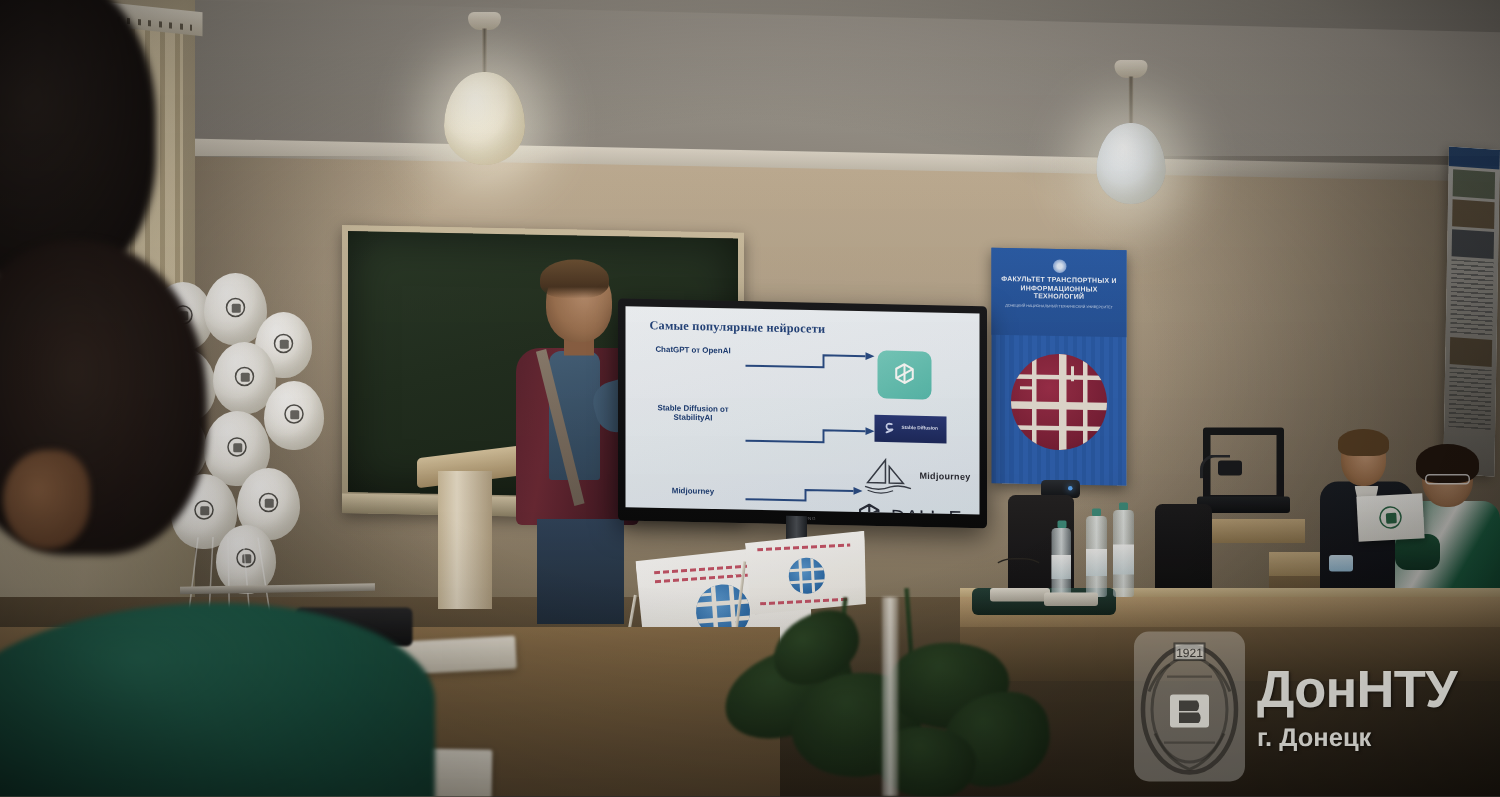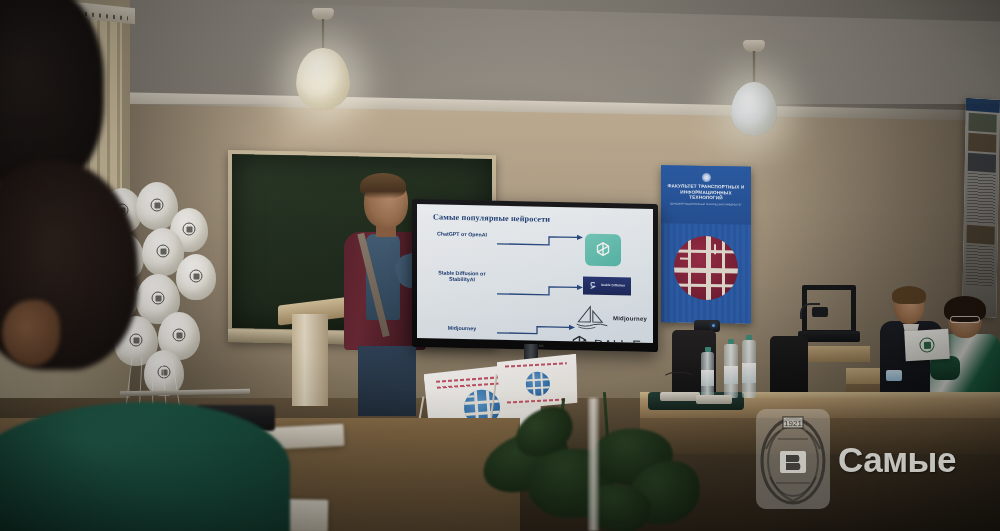--- a/index.html
+++ b/index.html
@@ -538,21 +538,21 @@
     filter:blur(.6px);
   }
   .plant-pole {
     position:absolute; left:588px; top:398px; width:11px; height:133px;
     background:linear-gradient(90deg,rgba(255,255,255,.35),rgba(250,248,240,.85),rgba(200,196,184,.4));
     filter:blur(1.2px);
   }
 
   
   .watermark {
-    position:absolute; right:8px; bottom:18px; width:236px; height:108px;
+    position:absolute; right:8px; bottom:6px; width:236px; height:108px;
     display:flex; align-items:center; gap:8px;
     pointer-events:none;
   }
   .wm-emblem {
     width:74px; height:100px; flex:0 0 auto;
     border-radius:10px;
     background:rgba(226,226,222,.30);
     position:relative; overflow:hidden;
   }
   .wm-text { color:rgba(238,238,232,.80); line-height:1; }
@@ -901,17 +901,18 @@
         <rect x="27" y="8" width="20" height="11" fill="rgba(235,235,230,.55)" stroke="rgba(40,38,34,.7)" stroke-width="1.4"></rect>
         <text x="37" y="17" font-size="8" font-family="Liberation Sans, sans-serif" text-anchor="middle" fill="rgba(40,38,34,.9)">1921</text>
         <rect x="24" y="42" width="26" height="22" rx="2" fill="rgba(235,235,230,.7)"></rect>
         <path d="M30 46 h12 a5 5 0 0 1 0 7 h-12 z M30 54 h13 a5 5 0 0 1 0 7 h-13 z" fill="rgba(40,38,34,.85)"></path>
         <path d="M10 40 q6 -14 14 -18 M64 40 q-6 -14 -14 -18" stroke="rgba(40,38,34,.6)" stroke-width="2" fill="none"></path>
         <path d="M14 68 q8 18 23 24 q15 -6 23 -24" stroke="rgba(40,38,34,.6)" stroke-width="2" fill="none"></path>
         <path d="M22 30 h30 M20 74 h34" stroke="rgba(40,38,34,.45)" stroke-width="1.5"></path>
       </svg>
     </div>
     <div class="wm-text">
-      <div class="wm-title">Самые</div>
+      <div class="wm-title">ДонНТУ</div>
+      <div class="wm-city">г. Донецк</div>
     </div>
   </div>
 
 </div>
 
 </body></html>

